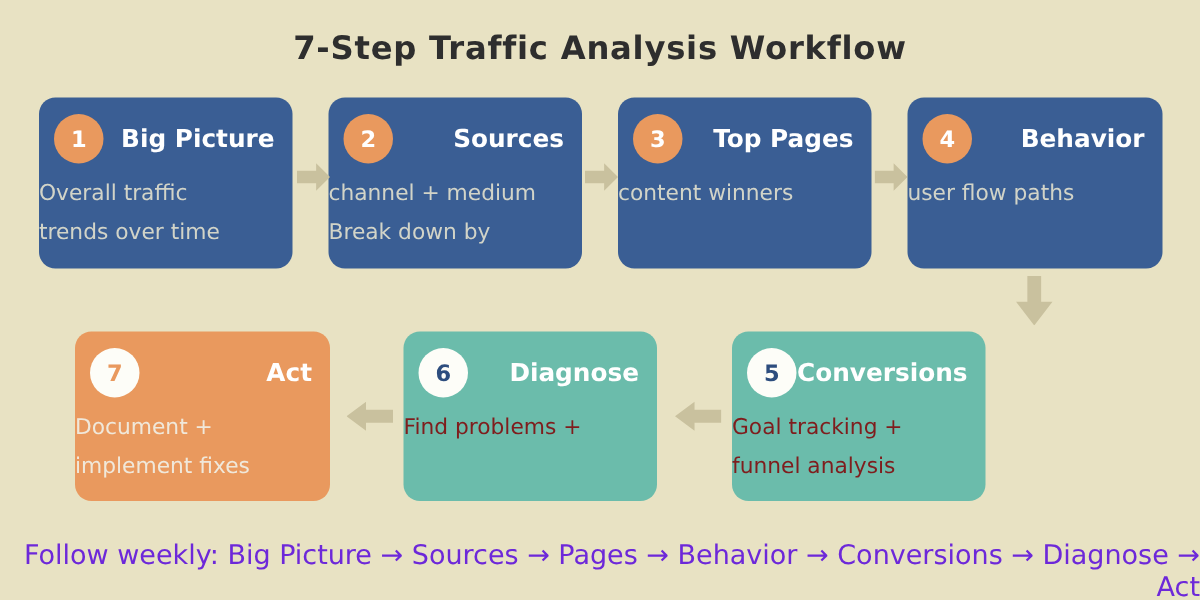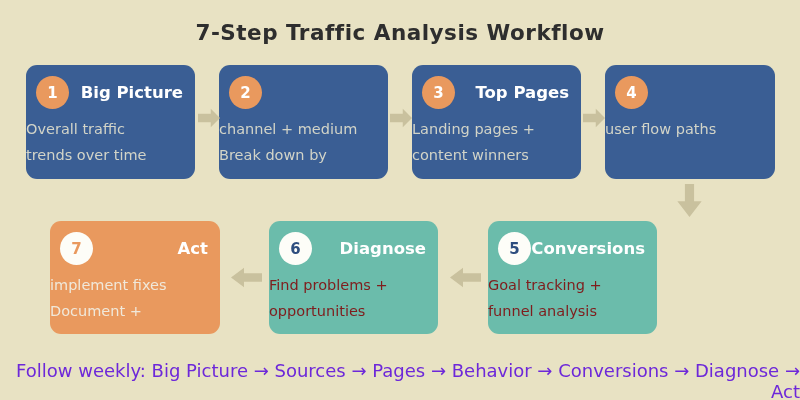--- a/index.html
+++ b/index.html
@@ -131,41 +131,42 @@
     </div>
     <div class="step-desc">
       <div>Overall traffic</div>
       <div>trends over time</div>
     </div>
   </div>
 
   <div class="step blue s2">
     <div class="step-header">
       <div class="badge orange-badge">2</div>
+      <div class="step-title">Sources</div>
     </div>
     <div class="step-desc">
       <div>channel + medium</div>
       <div>Break down by</div>
     </div>
   </div>
 
   <div class="step blue s3">
     <div class="step-header">
       <div class="badge orange-badge">3</div>
       <div class="step-title">Top Pages</div>
     </div>
     <div class="step-desc">
-      <div>Landing pages +</div>
       <div>content winners</div>
     </div>
   </div>
 
   <div class="step blue s4">
     <div class="step-header">
       <div class="badge orange-badge">4</div>
+      <div class="step-title">Behavior</div>
     </div>
     <div class="step-desc">
       <div>user flow paths</div>
     </div>
   </div>
 
   <div class="step teal s5">
     <div class="step-header">
       <div class="badge white-navy">5</div>
       <div class="step-title">Conversions</div>
@@ -176,32 +177,31 @@
     </div>
   </div>
 
   <div class="step teal s6">
     <div class="step-header">
       <div class="badge white-navy">6</div>
       <div class="step-title">Diagnose</div>
     </div>
     <div class="step-desc">
       <div>Find problems +</div>
-      <div>opportunities</div>
     </div>
   </div>
 
   <div class="step orange s7">
     <div class="step-header">
       <div class="badge white-orange">7</div>
       <div class="step-title">Act</div>
     </div>
     <div class="step-desc">
+      <div>Document +</div>
       <div>implement fixes</div>
-      <div>Document +</div>
     </div>
   </div>
 
   <div class="arrow arrow-right ar1"></div>
   <div class="arrow arrow-right ar2"></div>
   <div class="arrow arrow-right ar3"></div>
   <div class="arrow arrow-down ad1"></div>
   <div class="arrow arrow-left al1"></div>
   <div class="arrow arrow-left al2"></div>
 

